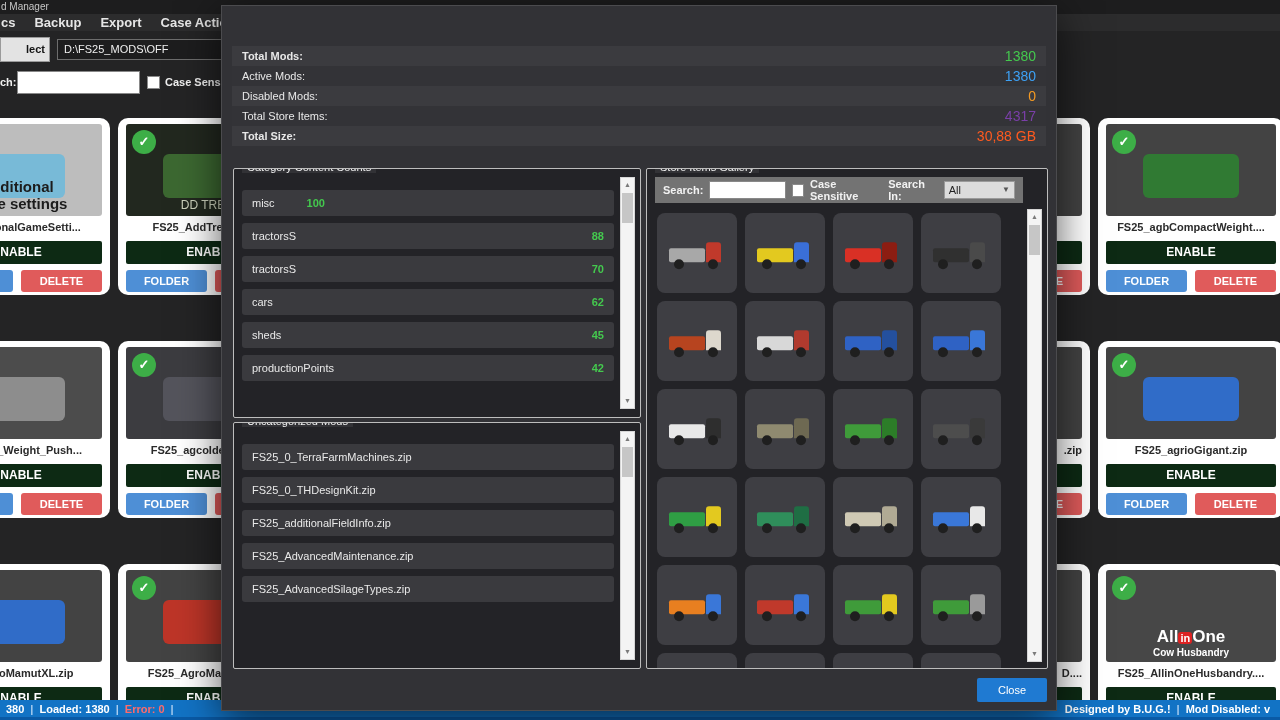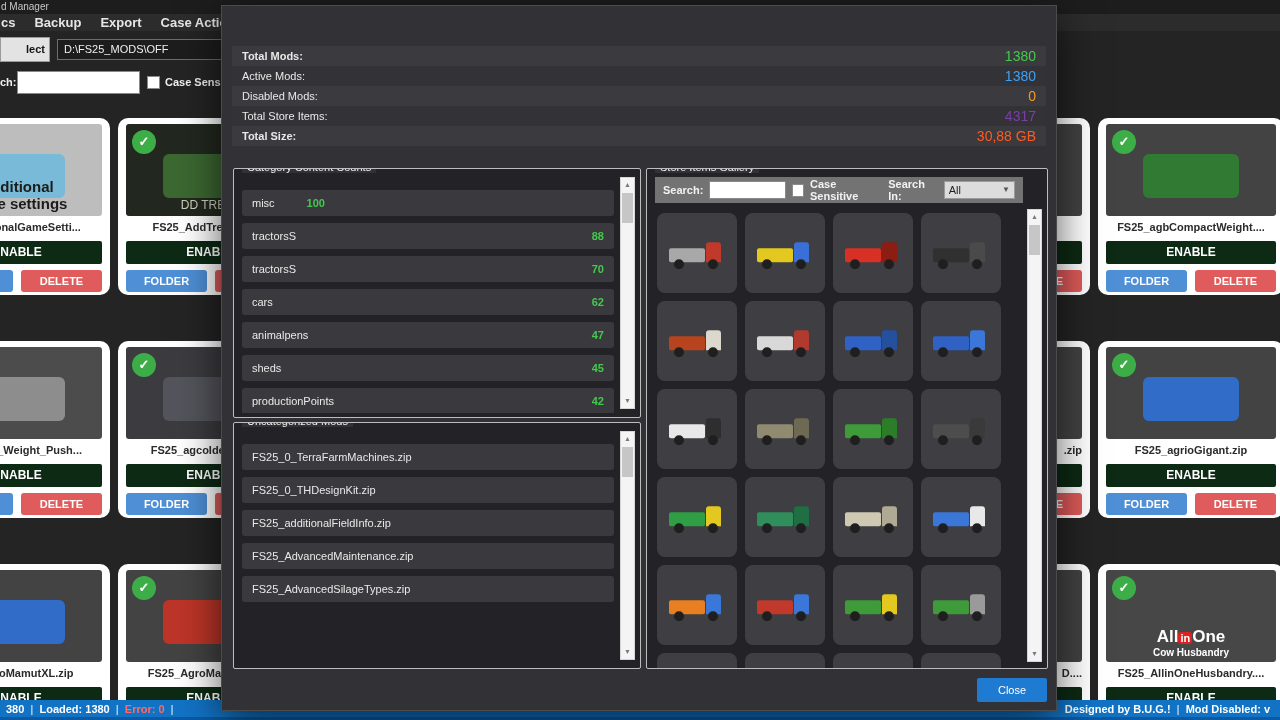--- a/index.html
+++ b/index.html
@@ -324,24 +324,20 @@
         </div>
         <div class="lrow">
           <div class="lname">tractorsS</div>
           <div class="lcount" style="color: rgb(68, 201, 78);">70</div>
         </div>
         <div class="lrow">
           <div class="lname">cars</div>
           <div class="lcount" style="color: rgb(68, 201, 78);">62</div>
         </div>
         <div class="lrow">
-          <div class="lname">animalpens</div>
-          <div class="lcount" style="color: rgb(68, 201, 78);">47</div>
-        </div>
-        <div class="lrow">
           <div class="lname">sheds</div>
           <div class="lcount" style="color: rgb(68, 201, 78);">45</div>
         </div>
         <div class="lrow">
           <div class="lname">productionPoints</div>
           <div class="lcount" style="color: rgb(68, 201, 78);">42</div>
         </div>
       </div>
     <div class="vscroll">
       <div class="arr">▲</div>

